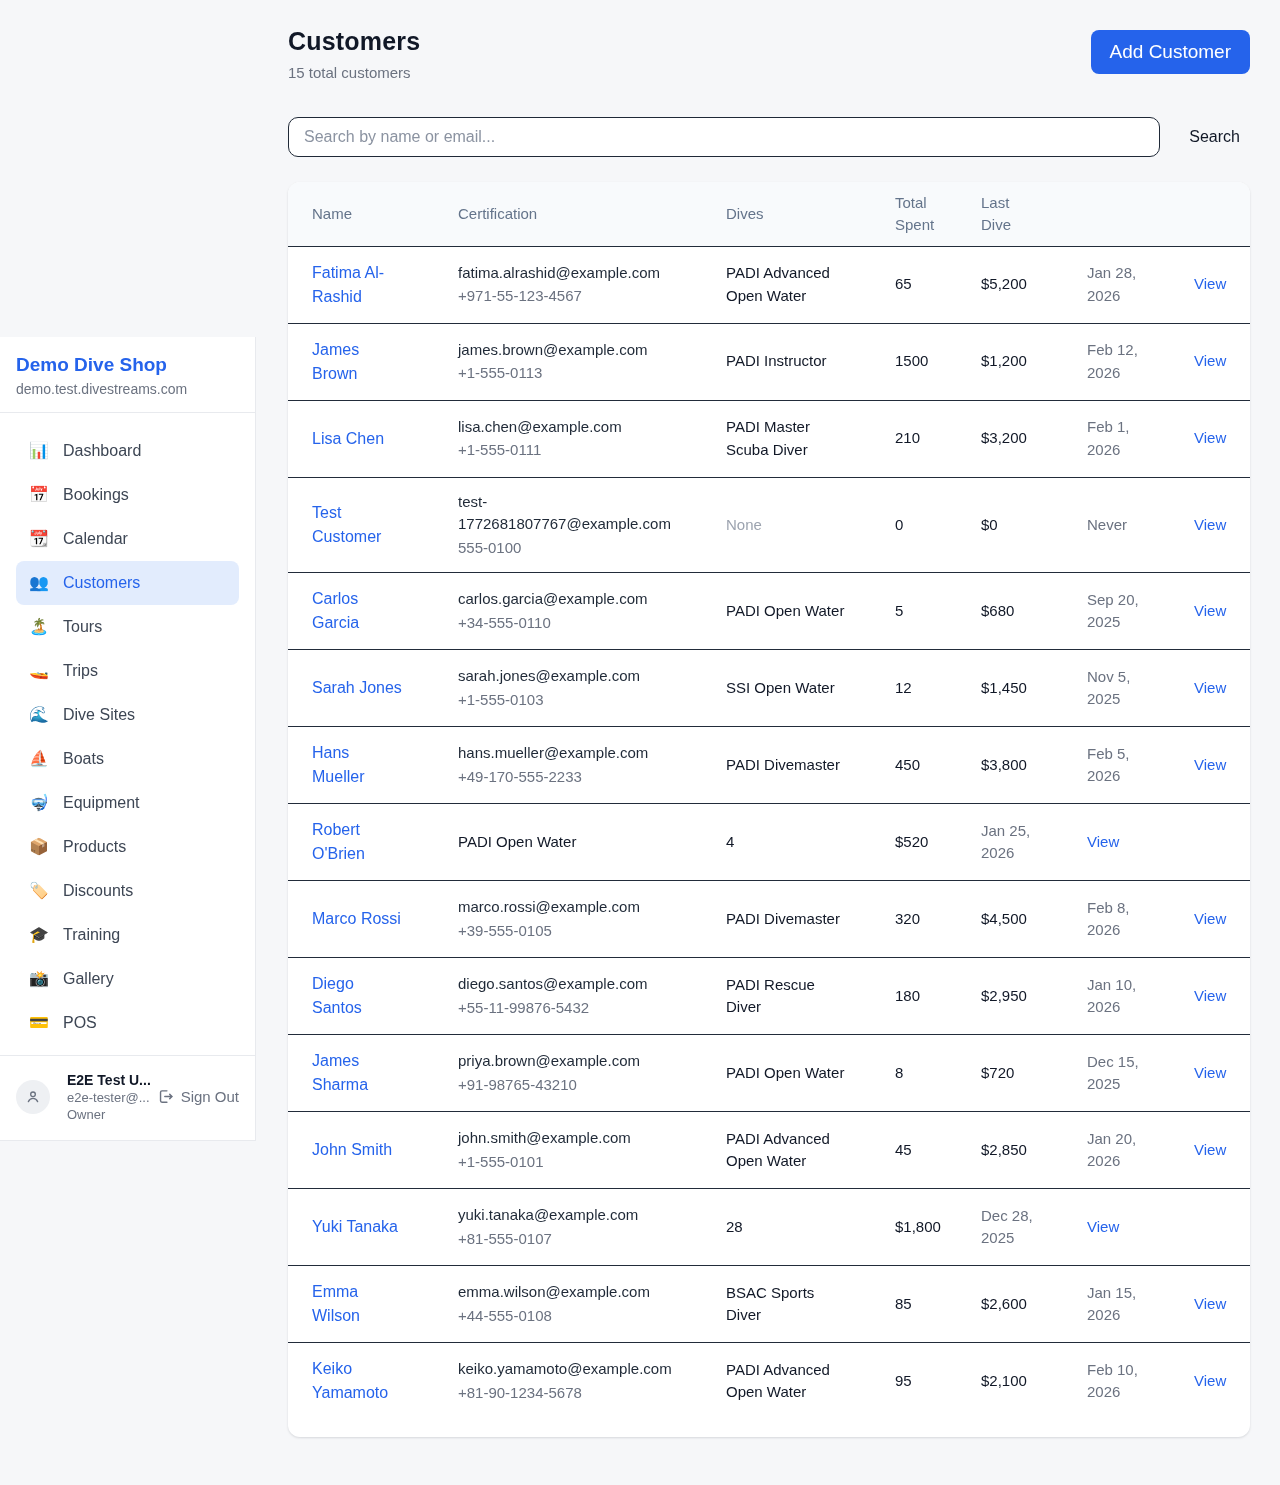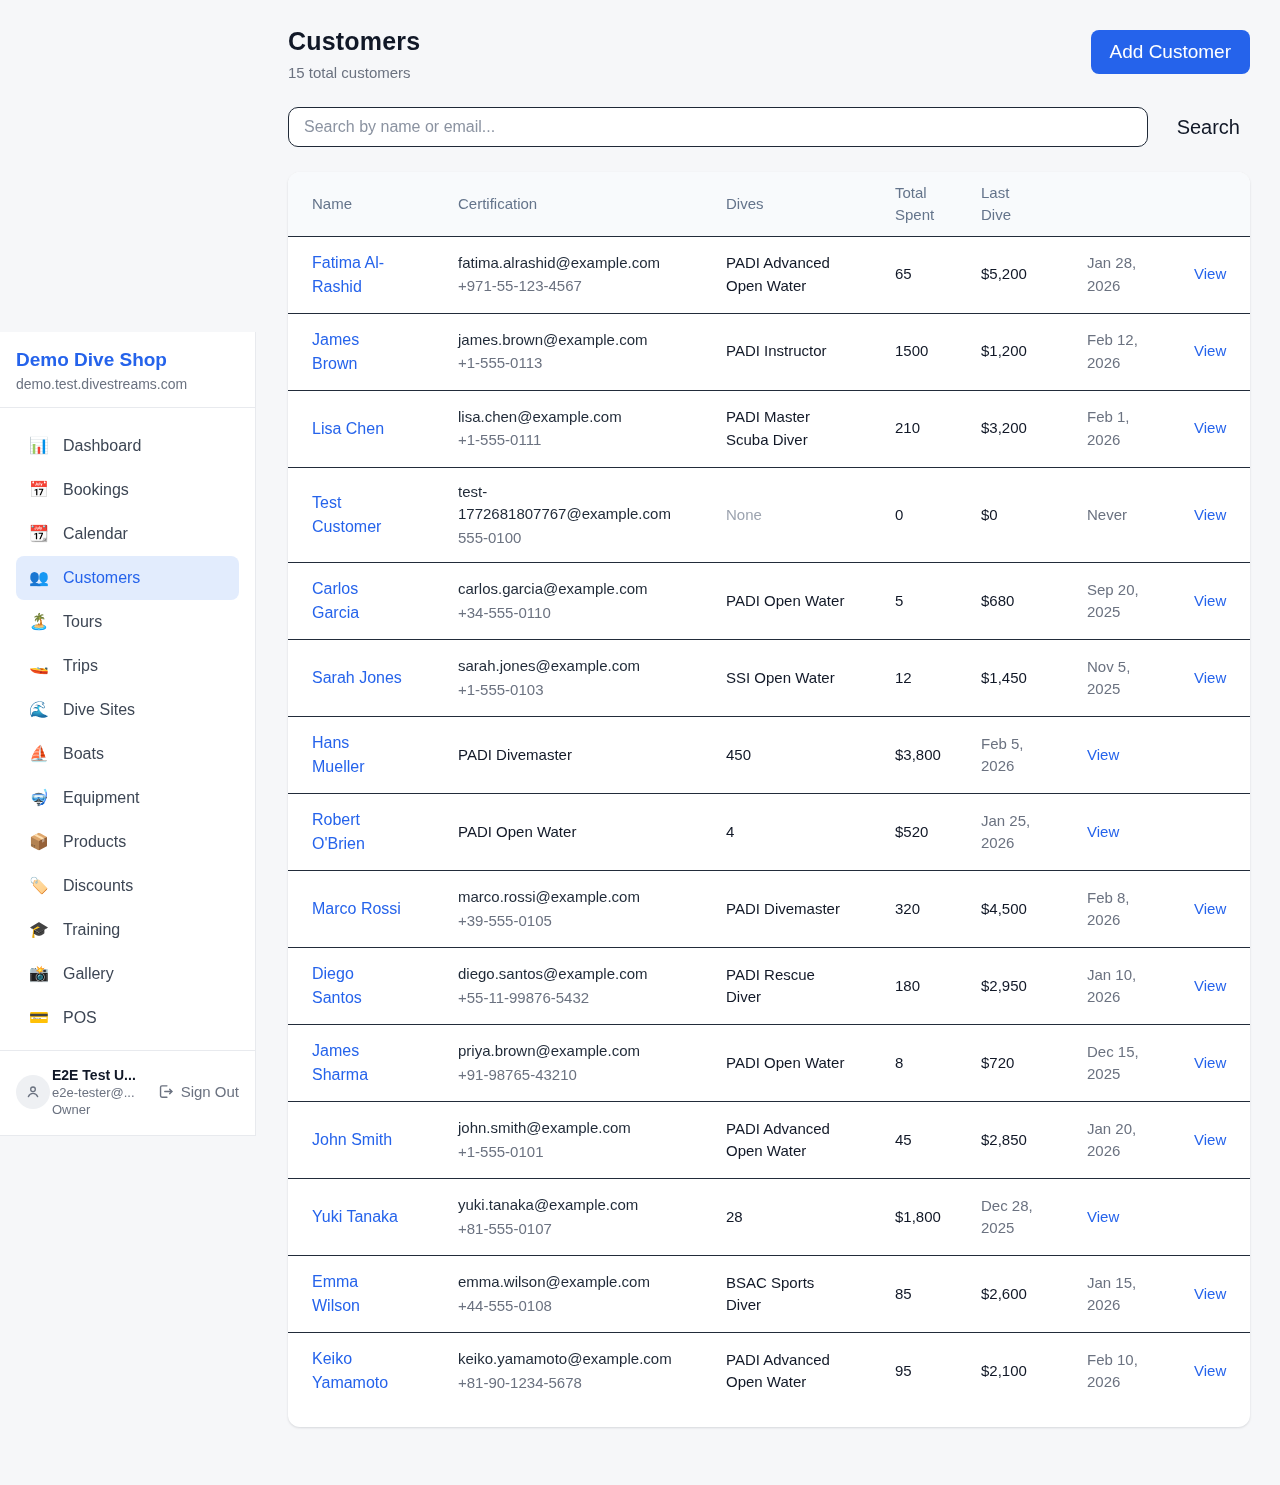--- a/index.html
+++ b/index.html
@@ -27,21 +27,21 @@
     display:flex; align-items:center; gap:14px;
     height:44px; padding:0 13px; border-radius:8px;
     color:#3d4654; font-size:16px; cursor:pointer;
   }
   .nav-item .nav-icon { width:20px; font-size:16px; text-align:center; flex:0 0 20px; }
   .nav-item.active { background:#e2ecfd; color:#2563eb; }
 
   .user-block {
     border-top:1px solid #e8eaee;
     padding:16px 16px 18px;
-    display:flex; align-items:center; gap:2px;
+    display:flex; align-items:center; gap:17px;
   }
   .avatar {
     width:34px; height:34px; border-radius:50%;
     background:#eef0f3; flex:0 0 34px;
     display:flex; align-items:center; justify-content:center;
   }
   .user-meta { min-width:0; flex:1; }
   .user-name { font-size:14px; font-weight:bold; color:#111827; white-space:nowrap; }
   .user-email, .user-role { font-size:13px; color:#6b7280; margin-top:2px; white-space:nowrap; }
   .signout {
@@ -53,30 +53,30 @@
   .main { flex:1; padding:27px 30px 40px 32px; min-width:0; }
   .page-head { display:flex; justify-content:space-between; align-items:flex-start; }
   .page-title { font-size:25px; font-weight:bold; color:#111827; letter-spacing:.2px; }
   .page-sub { font-size:15px; color:#6b7280; margin-top:8px; }
   .btn-primary {
     background:#2563eb; color:#fff; border:none; border-radius:8px;
     font-family:inherit; font-size:19px; font-weight:500;
     padding:11px 19px; cursor:pointer; margin-top:3px;
   }
 
-  .search-row { display:flex; align-items:center; margin-top:26px; }
+  .search-row { display:flex; align-items:center; margin-top:36px; }
   .search-input {
     flex:1; height:40px; border:1px solid #1f2937; border-radius:10px;
     padding:0 15px; font-family:inherit; font-size:16px; color:#111827;
     background:#fff; outline:none;
   }
   .search-input::placeholder { color:#8b93a1; }
   .search-btn {
     background:none; border:none; font-family:inherit;
-    font-size:20px; color:#111827; margin-left:29px; margin-right:10px; cursor:pointer;
+    font-size:16px; color:#111827; margin-left:29px; margin-right:10px; cursor:pointer;
   }
 
   
   .card {
     background:#fff; border-radius:12px; margin-top:25px;
     box-shadow:0 1px 2px rgba(16,24,40,.06), 0 1px 3px rgba(16,24,40,.08);
     padding-bottom:18px; overflow:hidden;
   }
   .grid-row {
     display:grid;
@@ -349,20 +349,24 @@
             <div class="cell">
               <span class="view-link">View</span>
             </div>
           </div>
 
           <div class="grid-row trow">
             <div class="cell">
               <span class="name-link">Hans Mueller</span>
             </div>
             <div class="cell">
+              <span class="email">hans.mueller@example.com</span>
+              <span class="phone">+49-170-555-2233</span>
+            </div>
+            <div class="cell">
               <span class="cert">PADI Divemaster</span>
             </div>
             <div class="cell">450</div>
             <div class="cell">$3,800</div>
             <div class="cell">
               <span class="last">Feb 5, 2026</span>
             </div>
             <div class="cell">
               <span class="view-link">View</span>
             </div>

